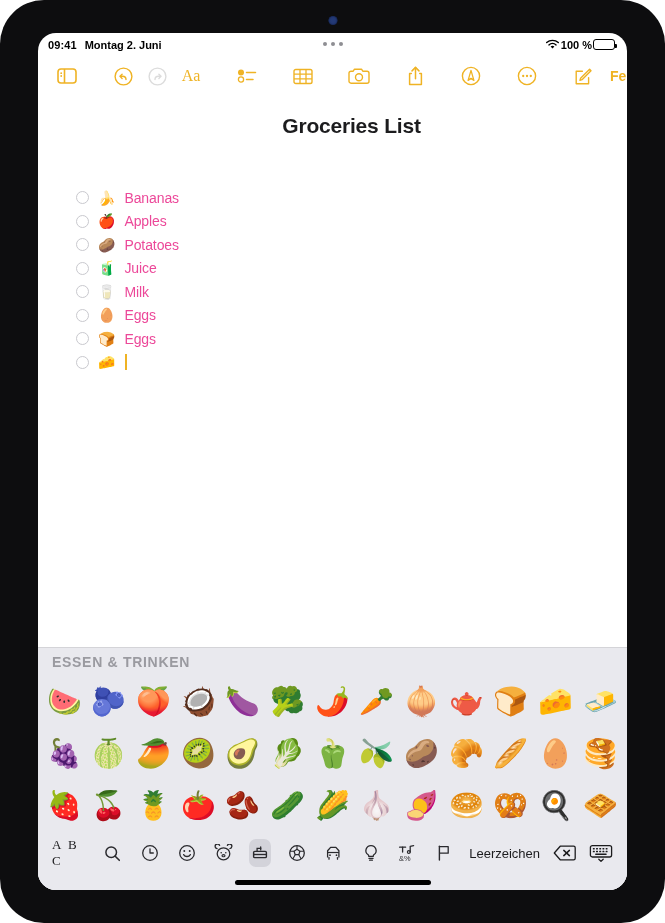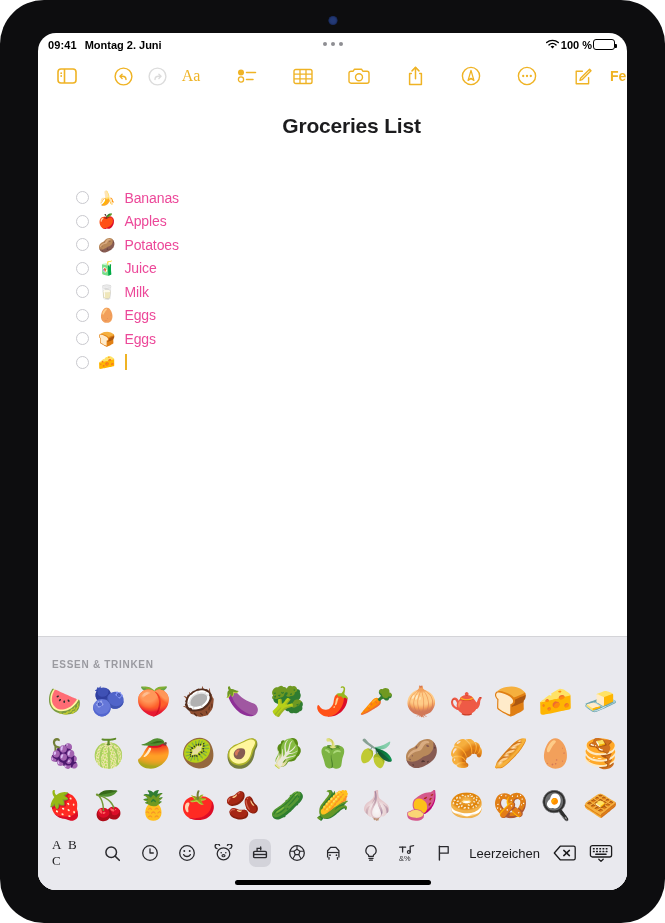--- a/index.html
+++ b/index.html
@@ -149,25 +149,25 @@
   }
 
   
   .keyboard {
     flex: 0 0 239px;
     background: #E9E9EE;
     display: flex; flex-direction: column;
     border-top: 1px solid #d4d4d8;
   }
   .kb-section-title {
-    font-size: 10px;
+    font-size: 14px;
     font-weight: bold;
     letter-spacing: 0.7px;
     color: #9A9AA0;
-    padding: 22px 0 6px 14px;
+    padding: 6px 0 6px 14px;
   }
   .emoji-grid { padding: 0 6px; }
   .emoji-row {
     display: flex;
     justify-content: space-between;
     height: 52px;
     align-items: center;
   }
   .emoji-cell {
     width: 41px; height: 41px;

